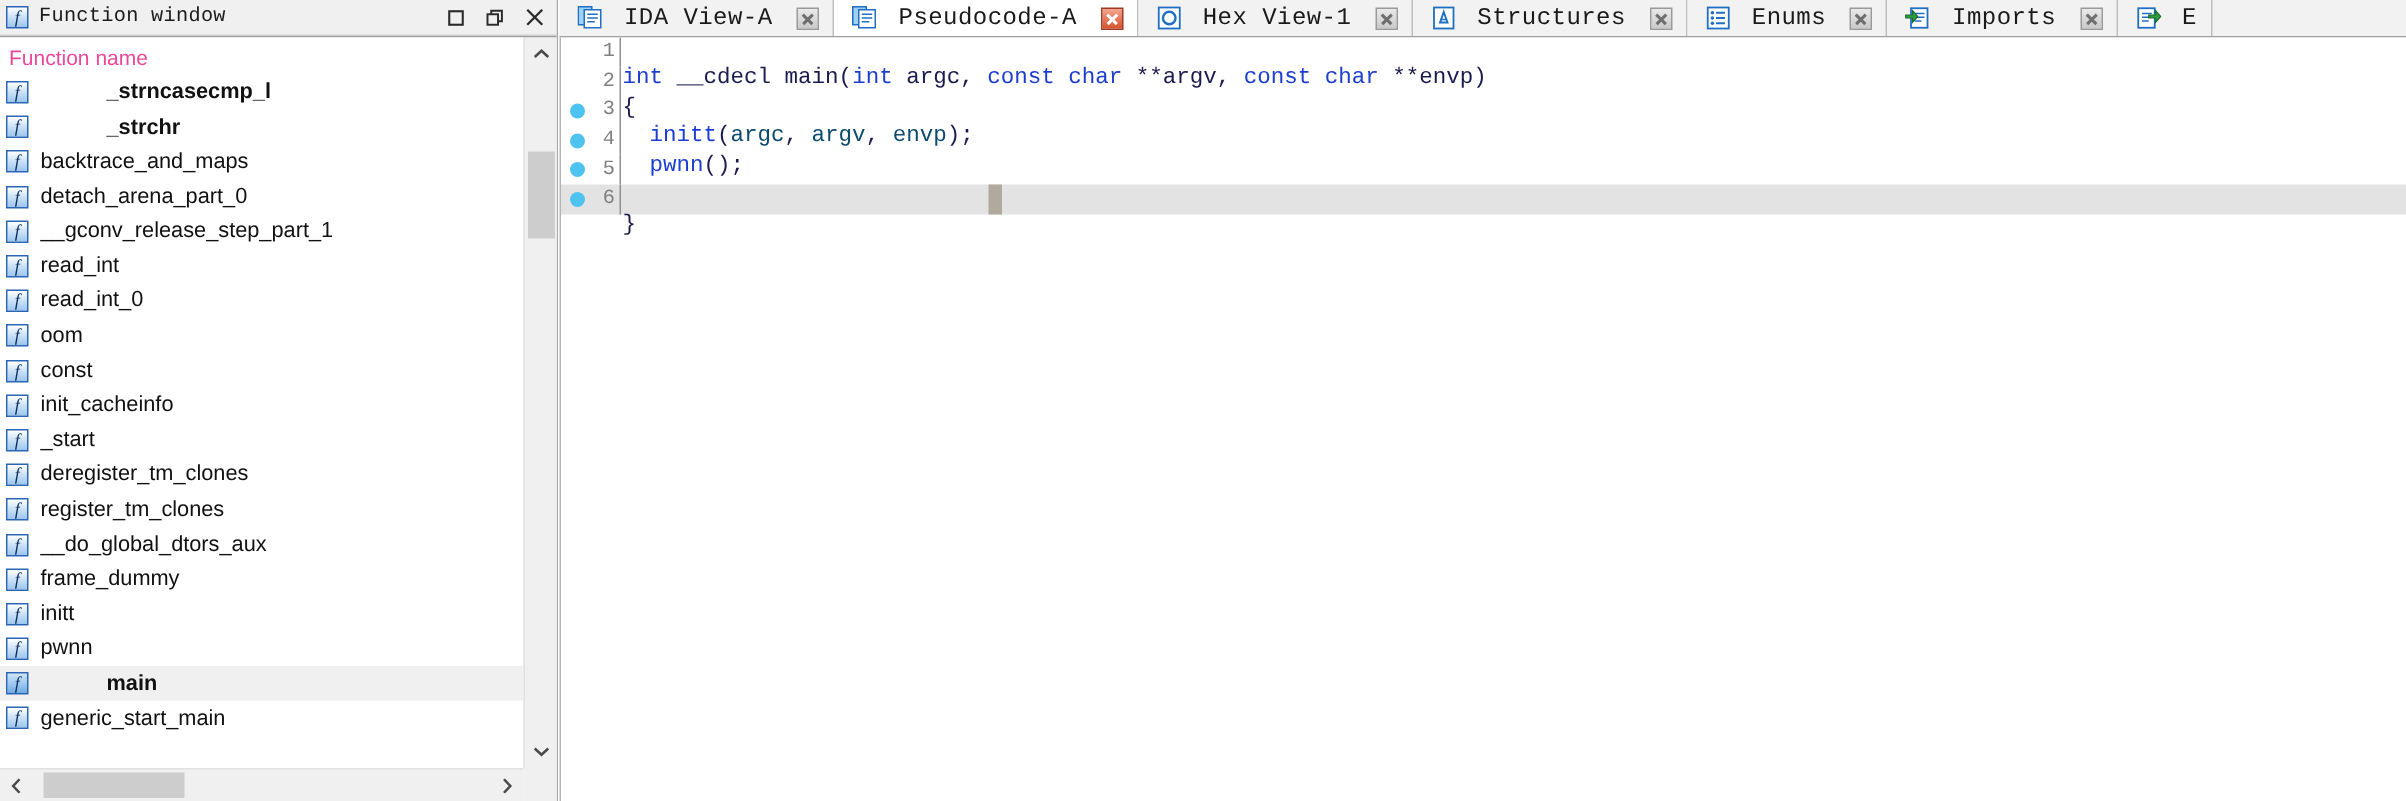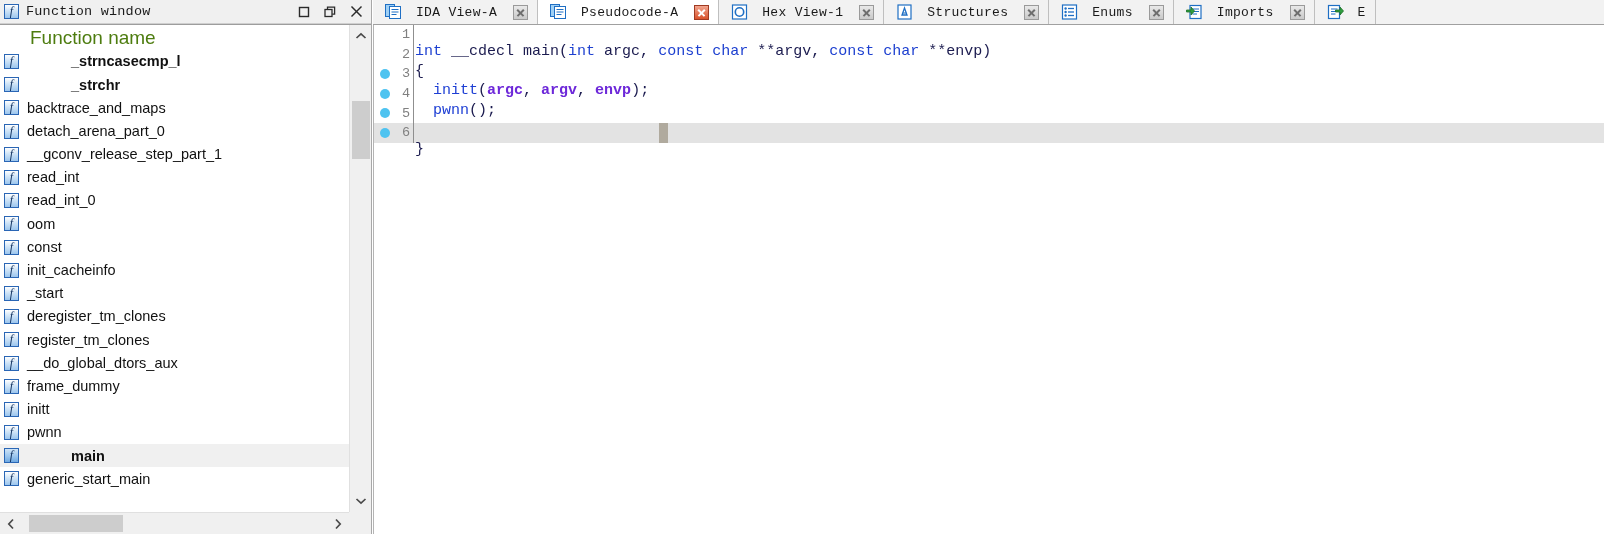--- a/index.html
+++ b/index.html
@@ -89,25 +89,24 @@
     right: 22px;
     bottom: 22px;
     overflow: hidden;
     background: #ffffff;
   }
   .fw-colheader {
     height: 25px;
     display: flex;
     align-items: center;
     padding-left: 6px;
-    font-size: 19px;
-    color: #4d7c0f;
-    background: #ffffff;
-    box-sizing: border-box;
-    margin-left: 24px;
+    font-size: 14px;
+    color: #ec4899;
+    background: #ffffff;
+    box-sizing: border-box;
   }
   .fn-row {
     height: 23.2px;
     display: flex;
     align-items: center;
     padding-left: 4px;
     box-sizing: border-box;
     cursor: default;
   }
   .fn-row.selected {
@@ -244,21 +243,21 @@
   }
   .tab-icon {
     width: 17px;
     height: 16px;
     flex: 0 0 auto;
     margin-right: 14px;
     position: relative;
   }
   .tab-label {
     font-family: "Liberation Mono", monospace;
-    font-size: 13px;
+    font-size: 16px;
     color: #1a1a1a;
     letter-spacing: 0.3px;
   }
   .tab-close {
     width: 15px;
     height: 15px;
     margin-left: 16px;
     flex: 0 0 auto;
     position: relative;
     border: 1px solid #9a9a9a;
@@ -338,21 +337,21 @@
   .code-text {
     padding-left: 1px;
     height: 19.6px;
     line-height: 19.6px;
     flex: 1 1 auto;
     margin-top: 34px;
   }
   .tok-kw    { color: #1c3fd0; }
   .tok-plain { color: #1b1b4f; }
   .tok-fn    { color: #1d3ed4; }
-  .tok-arg   { color: #6d28d9; font-weight: bold; }
+  .tok-arg   { color: #0c4a6e; }
   .tok-punc  { color: #1b1b4f; }
   .tok-num   { color: #1b1b4f; }
 
   .caret-block {
     position: absolute;
     width: 9px;
     height: 19.6px;
     background: #b0aa9e;
     top: 0;
   }

